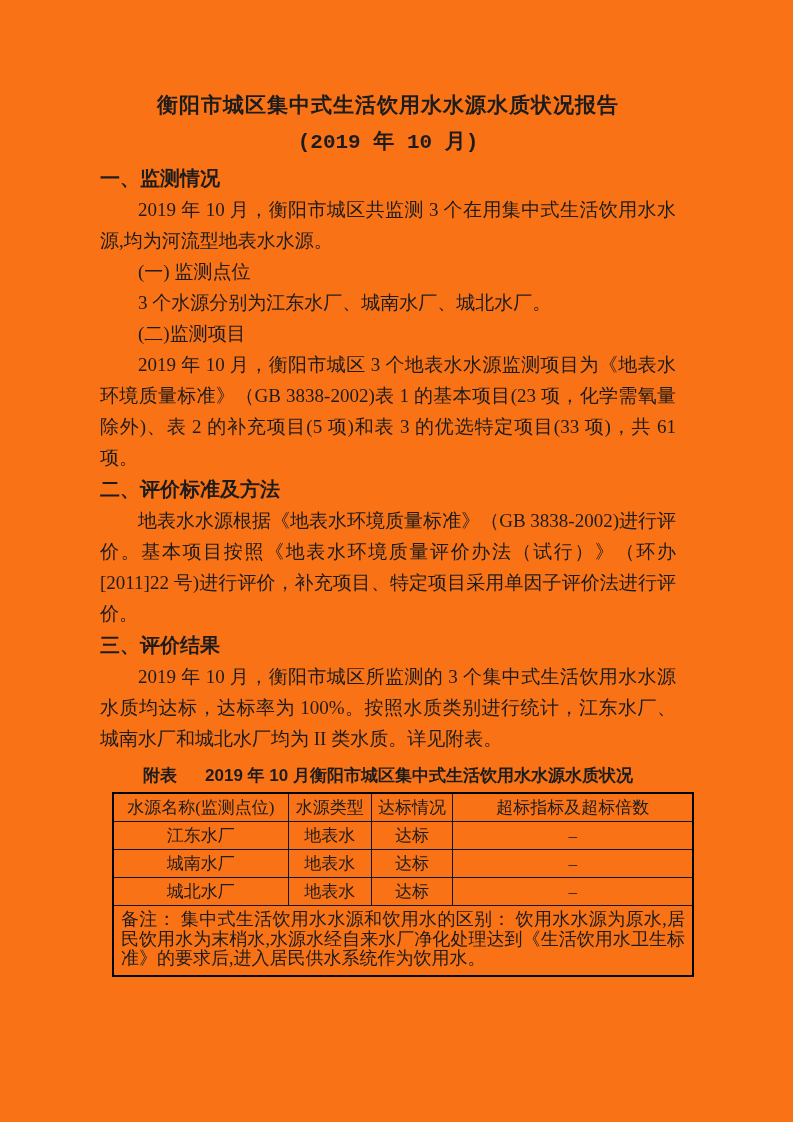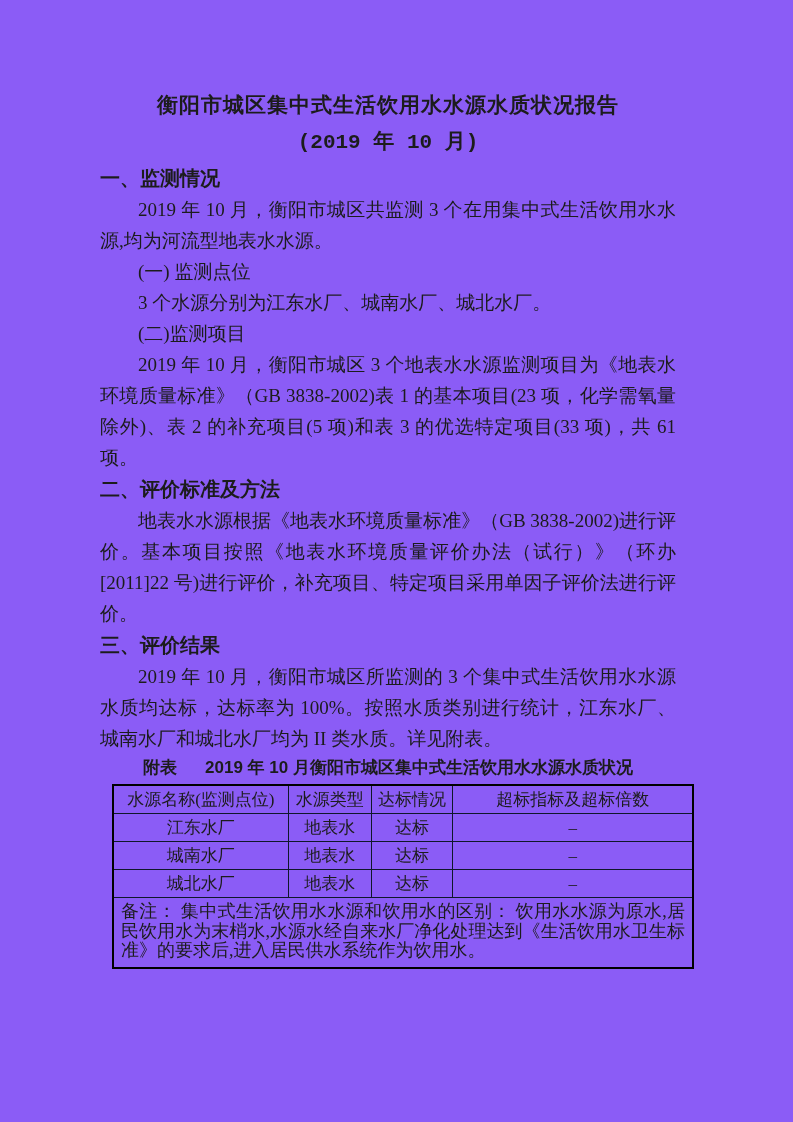--- a/index.html
+++ b/index.html
@@ -1,21 +1,21 @@
 <!DOCTYPE html>
 <html><head>
 <meta charset="utf-8">
 <style>
   html, body { margin: 0; padding: 0; background: #ffffff; }
   .page {
     position: relative;
     width: 793px;
     height: 1122px;
     margin: 0 auto;
-    background: #8b5cf6;
+    background: #f97316;
     color: #1c1c1c;
     font-family: "Liberation Serif", serif;
     overflow: hidden;
     box-sizing: border-box;
     padding: 86px 117px 0 100px;
   }
   .doc-title {
     font-family: "Liberation Sans", sans-serif;
     font-weight: bold;
     font-size: 21px;
@@ -43,21 +43,21 @@
     margin: 0;
     text-align: justify;
     text-indent: 2em;
   }
   .table-caption {
     font-family: "Liberation Sans", sans-serif;
     font-weight: bold;
     font-size: 17px;
     line-height: 28px;
     text-align: center;
-    margin-top: 0;
+    margin-top: 8px;
   }
   .caption-label { margin-right: 28px; }
   table.app-table {
     width: 582px;
     margin: 2px auto 0 12px;
     border-collapse: collapse;
     border: 2px solid #000;
     table-layout: fixed;
   }
   table.app-table th, table.app-table td {

